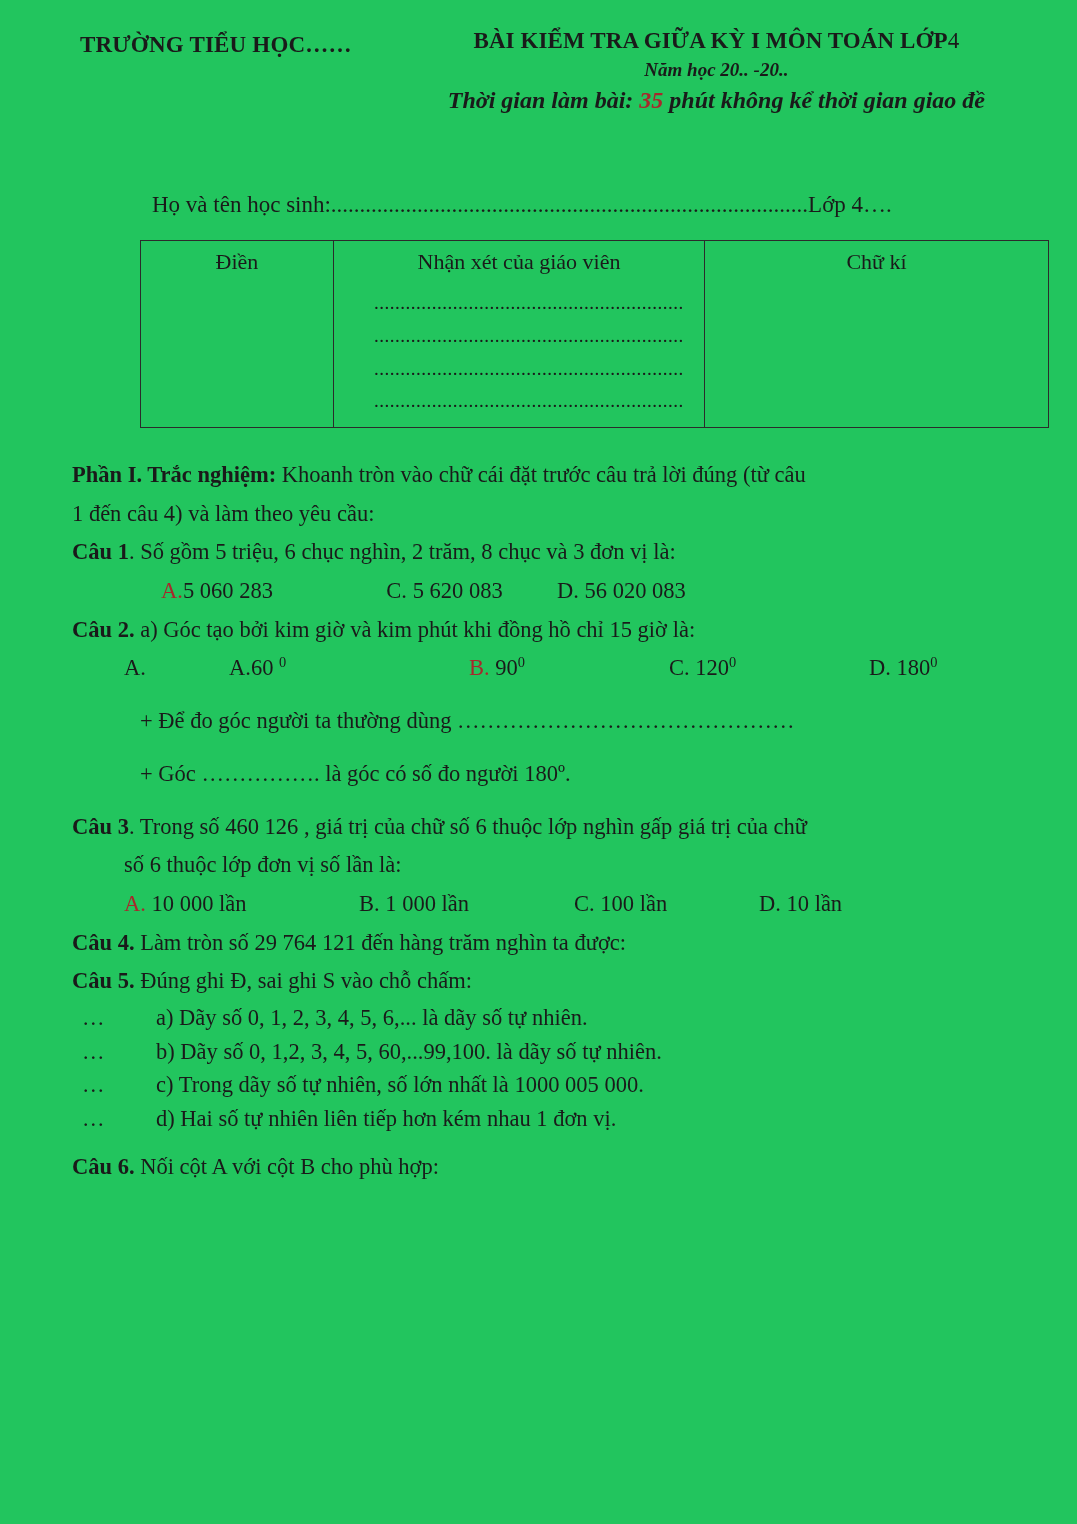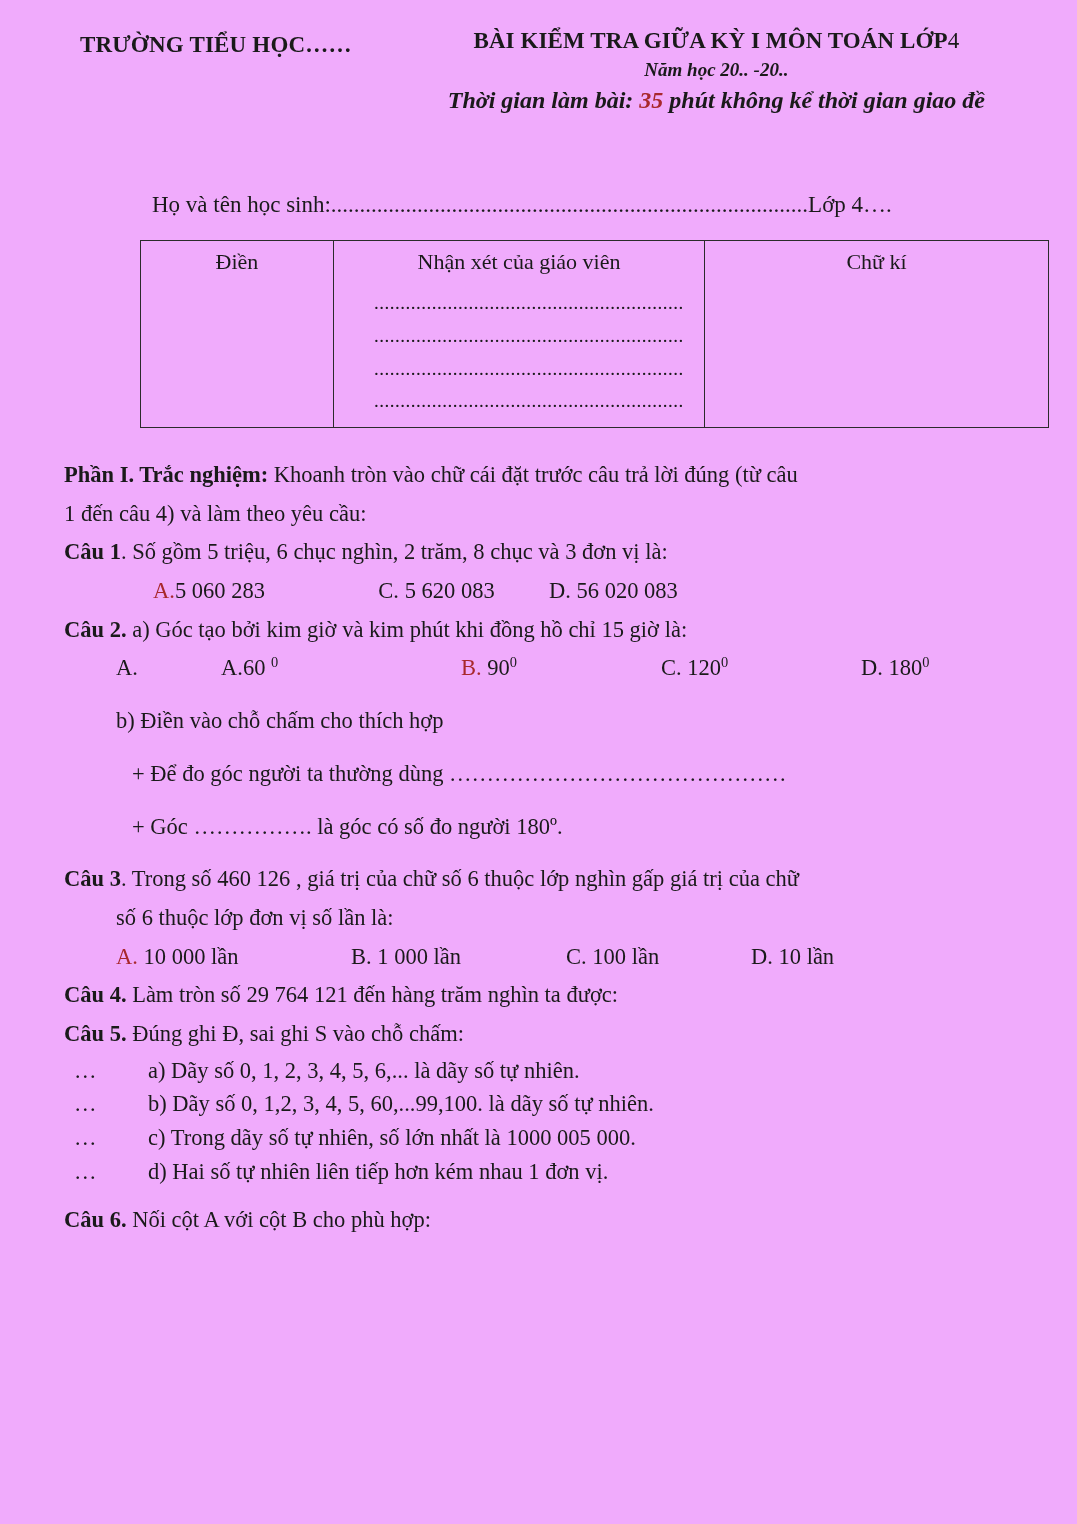--- a/index.html
+++ b/index.html
@@ -12,21 +12,21 @@
     height: 1524px;
     font-family: "Liberation Serif", "DejaVu Serif", serif;
     color: #1a1a1a;
     position: relative;
     overflow: hidden;
   }
   .page {
     width: 1077px;
     height: 1524px;
     position: relative;
-    background: #f0abfc;
+    background: #22c55e;
     box-sizing: border-box;
   }
 
   
   .header {
     display: flex;
     align-items: flex-start;
     padding: 28px 30px 0 80px;
   }
   .school {
@@ -100,21 +100,21 @@
     font-size: 19px;
     letter-spacing: .5px;
     line-height: 1.72;
     color: #1a1a1a;
     overflow: hidden;
     white-space: nowrap;
   }
 
   
   .content {
-    margin: 28px 0 0 0;
+    margin: 28px 0 0 8px;
     padding: 0 30px 0 64px;
     font-size: 22.5px;
     line-height: 1.0;
   }
   .para {
     margin-bottom: 0;
     line-height: 1.72;
   }
   .para b { font-weight: bold; }
   .q-line { line-height: 1.72; }
@@ -225,21 +225,20 @@
       <div class="opt" style="width:200px">
         <span class="lbl red">B.</span><span> 90</span><sup class="deg">0</sup>
       </div>
       <div class="opt" style="width:200px">
         <span class="lbl">C.</span><span> 120</span><sup class="deg">0</sup>
       </div>
       <div class="opt">
         <span class="lbl">D.</span><span> 180</span><sup class="deg">0</sup>
       </div>
     </div>
-    <div class="q-line indent2" style="margin-top:14px">b) Điền vào chỗ chấm cho thích hợp</div>
     <div class="q-line indent3" style="margin-top:14px">+ Để đo góc người ta thường dùng ………………………………………</div>
     <div class="q-line indent3" style="margin-top:14px">+ Góc ……………. là góc có số đo người 180º.</div>
 
     <div class="q-line" style="margin-top:14px">
       <b>Câu 3</b><span>. Trong số 460 126 , giá trị của chữ số 6 thuộc lớp nghìn  gấp giá trị của chữ</span>
     </div>
     <div class="q-line indent2">số 6 thuộc lớp đơn vị số lần là:</div>
     <div class="opts indent2">
       <div class="opt" style="width:235px">
         <span class="lbl red">A.</span><span> 10 000 lần</span>

